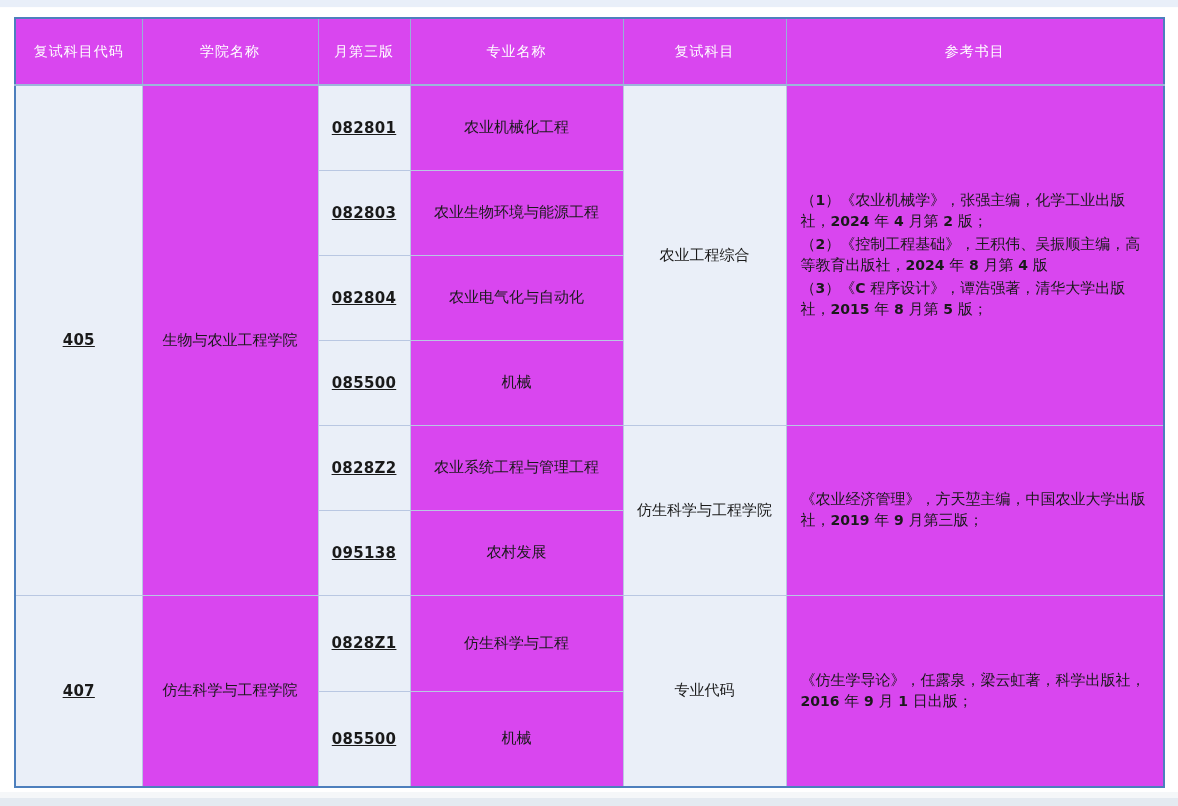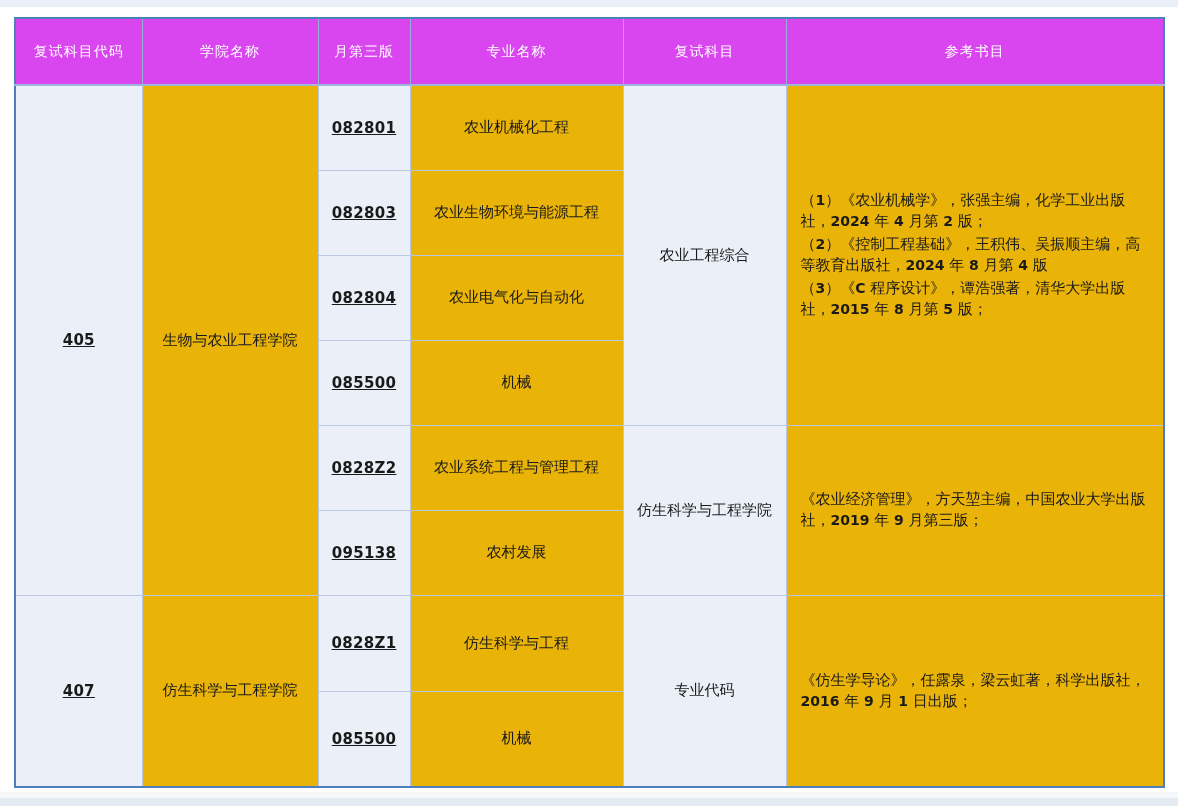--- a/index.html
+++ b/index.html
@@ -39,21 +39,21 @@
     text-align: center;
     vertical-align: middle;
     letter-spacing: 1px;
   }
   .doc-table td {
     border: 1px solid #b9c7e2;
     text-align: center;
     vertical-align: middle;
     font-size: 15px;
     padding: 2px 4px;
-    background: #eab308;
+    background: #d946ef;
   }
   .r86 { height: 85px; }
   .r96 { height: 96px; }
   .shade { background: #eaeff8 !important; }
   .code {
     font-family: "DejaVu Sans", "Liberation Sans", sans-serif;
     font-weight: bold;
     font-size: 14px;
     letter-spacing: 0.3px;
     text-decoration: underline;

